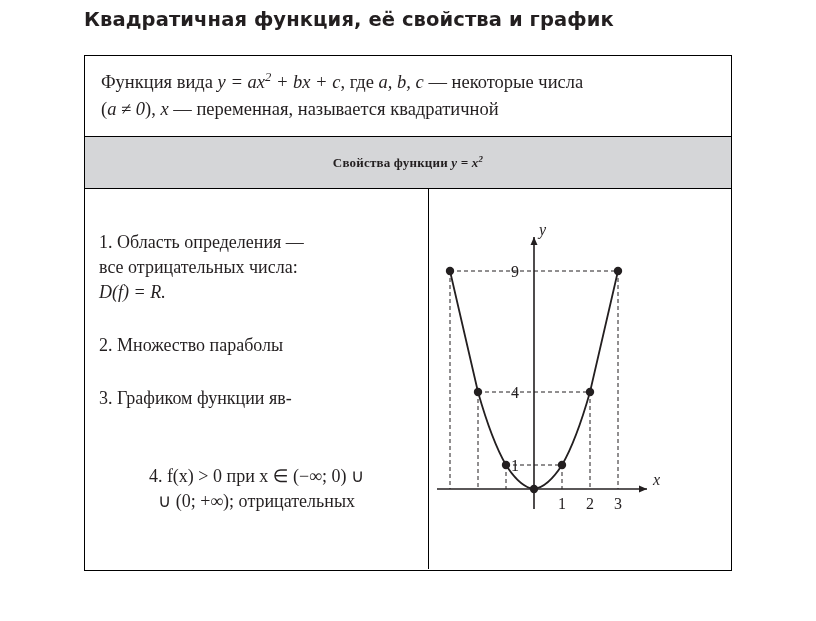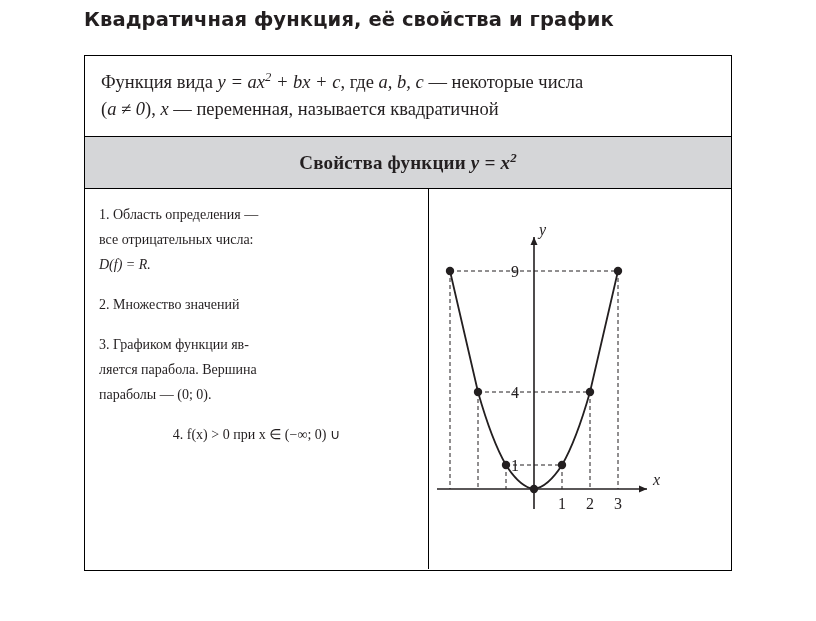--- a/index.html
+++ b/index.html
@@ -65,21 +65,21 @@
     width: 100%;
     height: 52px;
     background: #d5d6d8;
     border-bottom: 1.5px solid #000;
     box-sizing: border-box;
     display: flex;
     align-items: center;
     justify-content: center;
   }
   .row-header .title {
-    font-size: 19px;
+    font-size: 13px;
     font-weight: bold;
     letter-spacing: 0.2px;
   }
   .row-body {
     position: absolute;
     left: 0;
     top: 133px;
     width: 100%;
     height: 380px;
   }
@@ -92,23 +92,24 @@
     box-sizing: border-box;
     padding: 13px 14px 0 14px;
   }
   .cell-right {
     position: absolute;
     left: 344px; top: 0;
     right: 0;
     height: 100%;
   }
   .prop {
-    font-size: 14px;
+    font-size: 18px;
     line-height: 25px;
     margin-bottom: 15px;
+    margin-top: 28px;
   }
   .prop:last-child { margin-bottom: 0; text-align: center; }
   i, .it { font-style: italic; }
   sup { font-size: 0.68em; vertical-align: super; line-height: 0; }
   .nobr { white-space: nowrap; }
 
   svg { display: block; }
 </style>
 </head>
 <body>
@@ -138,34 +139,33 @@
 
         <div class="prop">
           <span>1.</span>
           <span>Область определения —</span><br>
           <span>все отрицательных числа:</span><br>
           <span class="it">D(f) = R.</span>
         </div>
 
         <div class="prop">
           <span>2.</span>
-          <span>Множество значений</span><br>
+          <span>Множество параболы</span><br>
         </div>
 
         <div class="prop">
           <span>3.</span>
           <span>Графиком функции яв-</span><br>
-          <span>ляется парабола. Вершина</span><br>
-          <span>параболы — (0; 0).</span>
+          <br>
         </div>
 
         <div class="prop">
           <span>4.</span>
           <span>f(x) &gt; 0 при x ∈ (−∞; 0) ∪</span><br>
-          <br>
+          <span>∪ (0; +∞); отрицательных</span><br>
         </div>
 
       </div>
 
       <div class="cell-right">
         <svg width="302" height="380" viewBox="0 0 302 380">
 
           <g stroke="#231f20" stroke-width="1" stroke-dasharray="4,3" fill="none">
 
             <line x1="21" y1="82" x2="189" y2="82"></line>

